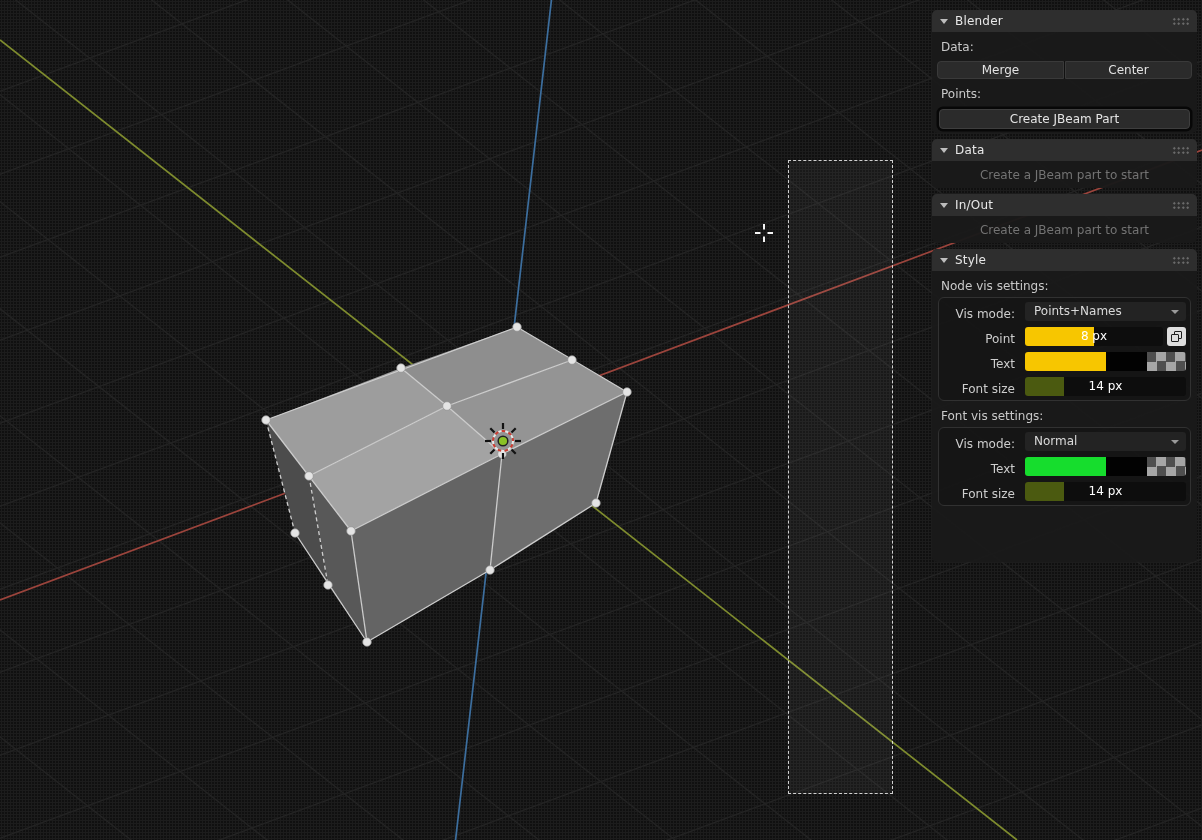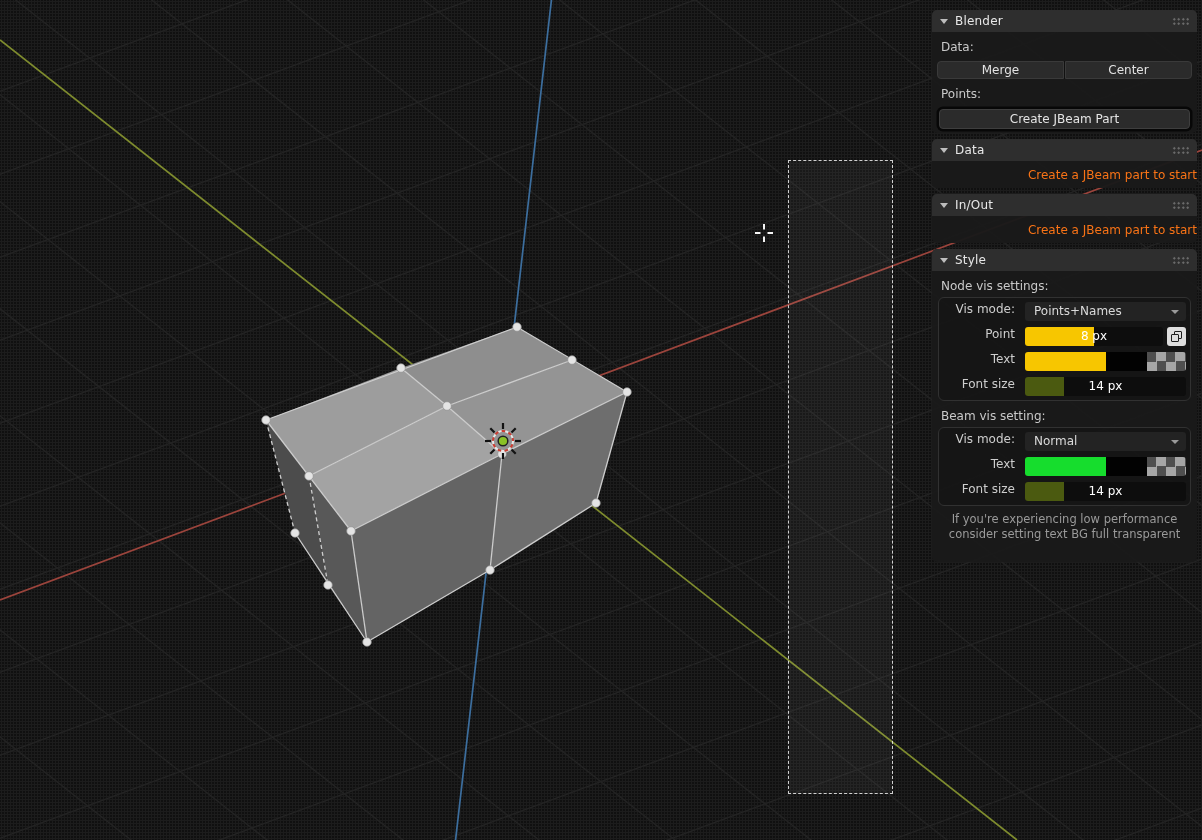--- a/index.html
+++ b/index.html
@@ -41,25 +41,25 @@
   .btn-row{display:flex;margin:7px 5px 0 5px;height:18px;gap:1px;background:#111;border-radius:8px;}
   .btn-seg{flex:1;background:#2b2b2b;border:1px solid #3a3a3a;color:#e2e2e2;
     display:flex;align-items:center;justify-content:center;}
   .btn-seg.first{border-radius:4px 0 0 4px;}
   .btn-seg.last{border-radius:0 4px 4px 0;}
   .big-btn{
     margin:8px 7px 0 7px;height:18px;background:#2b2b2b;border:1px solid #3e3e3e;border-radius:4px;
     box-shadow:0 0 0 2.5px rgba(6,6,6,0.95);
     color:#e4e4e4;display:flex;align-items:center;justify-content:center;
   }
-  .empty-text{color:#f97316;text-align:right;margin-top:7px;}
+  .empty-text{color:#737373;text-align:center;margin-top:7px;}
   .note{color:#9a9a9a;text-align:center;font-size:11.5px;line-height:15px;margin-top:6px;}
 
   .group-box{margin:4px 6px 0 6px;border:1px solid #313131;border-radius:6px;padding:4px;background:rgba(12,12,12,0.25);}
-  .prow{display:flex;align-items:flex-start;height:19px;margin-bottom:6px;}
+  .prow{display:flex;align-items:flex-end;height:19px;margin-bottom:6px;}
   .prow:last-child{margin-bottom:0;}
   .plabel{width:72px;text-align:right;padding-right:10px;color:#cdcdcd;flex:none;}
   .dropdown{flex:1;height:19px;background:#232323;border-radius:3px;position:relative;color:#dadada;}
   .dd-value{position:absolute;left:9px;top:0;line-height:19px;}
   .dd-chevron{position:absolute;right:7px;top:8px;width:0;height:0;
     border-left:4px solid transparent;border-right:4px solid transparent;border-top:4.5px solid #9a9a9a;}
   .slider{flex:1;height:19px;background:#0d0d0d;border-radius:3px;position:relative;overflow:hidden;}
   .slider-fill{position:absolute;left:0;top:0;bottom:0;}
   .slider-text{position:absolute;left:0;right:0;top:0;line-height:19px;text-align:center;color:#ffffff;}
   .copy-btn{width:19px;height:19px;margin-left:4px;background:#dedede;border-radius:3px;flex:none;position:relative;}
@@ -255,21 +255,21 @@
       </div>
       <div class="prow">
         <span class="plabel">Font size</span>
         <div class="slider">
           <div class="slider-fill" style="width: 24%; background-color: rgb(75, 90, 16);"></div>
           <span class="slider-text">14 px</span>
         </div>
       </div>
     </div>
 
-    <div class="plabel-line">Beam vis setting:</div>
+    <div class="plabel-line">Font vis settings:</div>
 
     <div class="group-box">
       <div class="prow">
         <span class="plabel">Vis mode:</span>
         <div class="dropdown">
           <span class="dd-value">Normal</span>
           <span class="dd-chevron"></span>
         </div>
       </div>
       <div class="prow">
@@ -282,18 +282,14 @@
       </div>
       <div class="prow">
         <span class="plabel">Font size</span>
         <div class="slider">
           <div class="slider-fill" style="width: 24%; background-color: rgb(75, 90, 16);"></div>
           <span class="slider-text">14 px</span>
         </div>
       </div>
     </div>
 
-    <div class="note">
-      <div>If you're experiencing low performance</div>
-      <div>consider setting text BG full transparent</div>
-    </div>
   </div>
 </div>
 
 </body></html>

